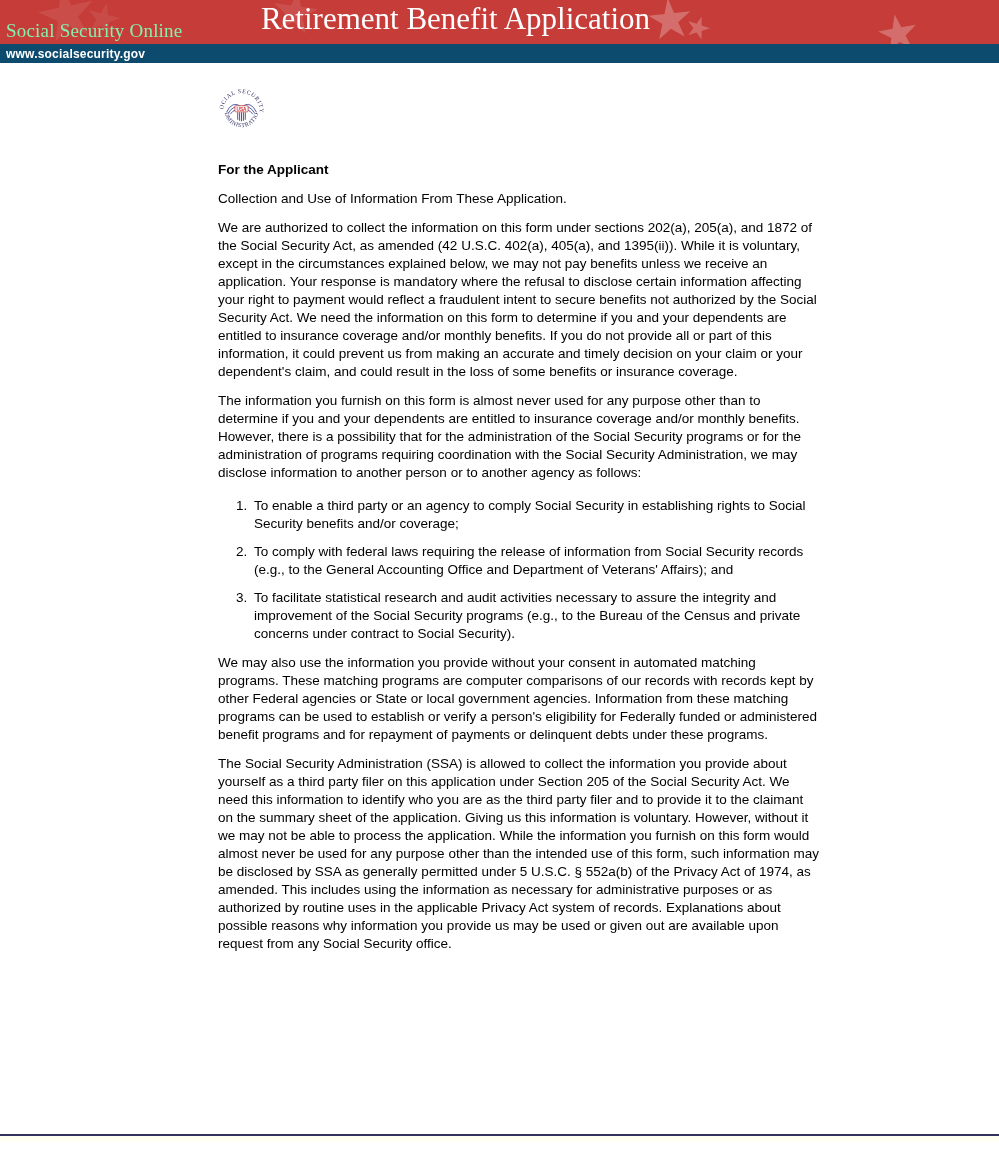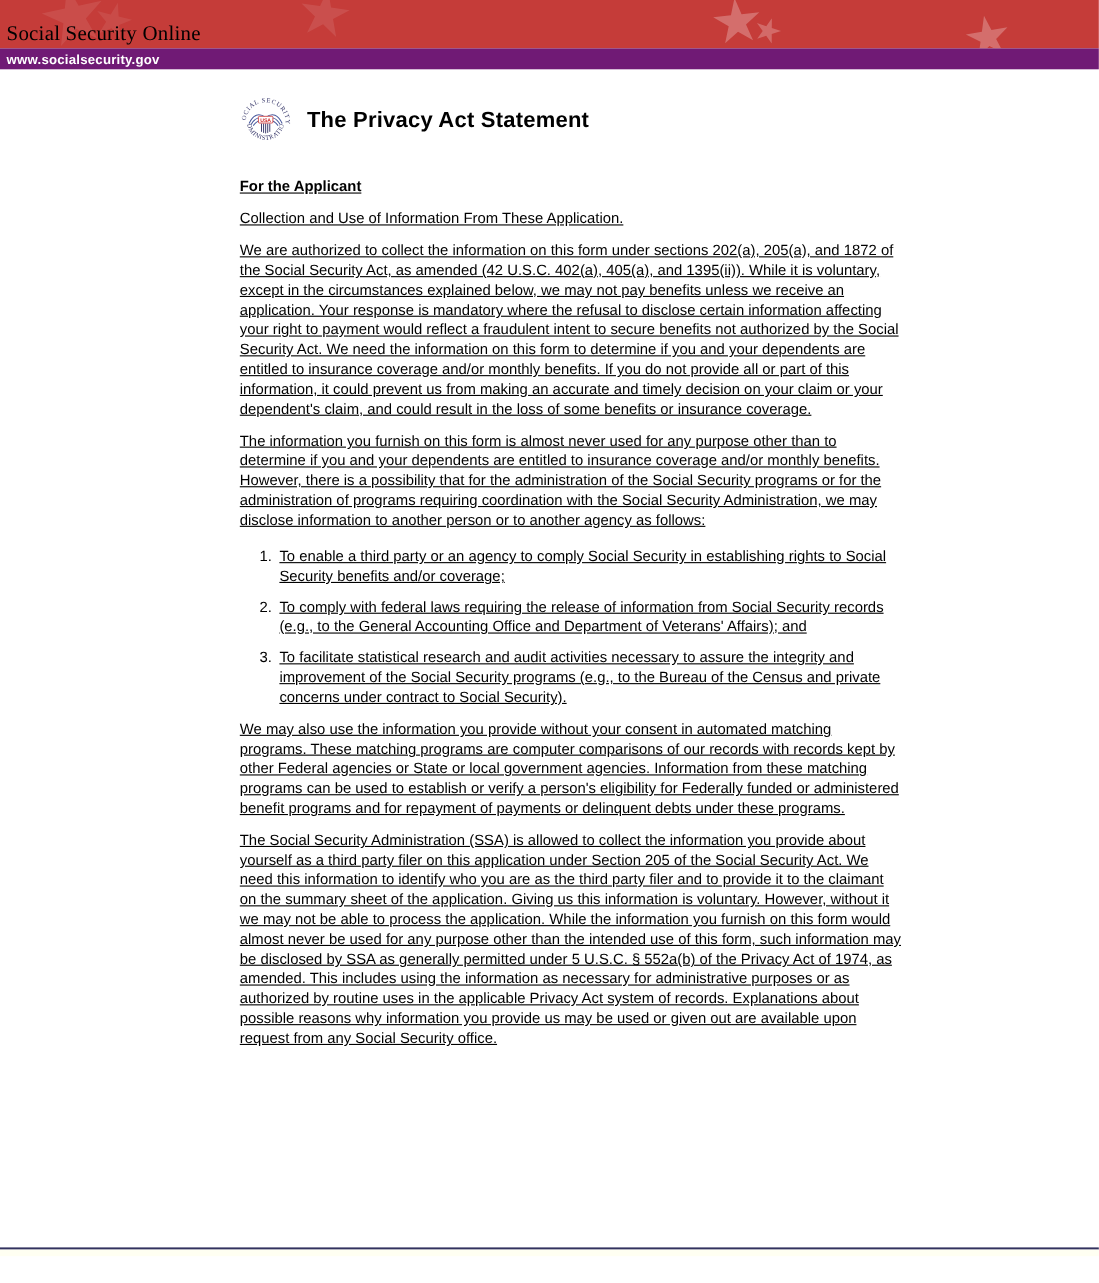--- a/index.html
+++ b/index.html
@@ -26,41 +26,41 @@
   }
   .star-a { left: 38px;  top: -14px; width: 58px; height: 58px; opacity: .09; transform: rotate(-12deg); }
   .star-b { left: 86px;  top: 2px;   width: 34px; height: 34px; opacity: .08; transform: rotate(14deg); }
   .star-c { left: 272px; top: -10px; width: 46px; height: 46px; opacity: .10; transform: rotate(8deg); }
   .star-d { left: 648px; top: -2px;  width: 44px; height: 44px; opacity: .26; transform: rotate(-6deg); }
   .star-e { left: 686px; top: 16px;  width: 24px; height: 24px; opacity: .24; transform: rotate(18deg); }
   .star-f { left: 878px; top: 14px;  width: 40px; height: 40px; opacity: .26; transform: rotate(-10deg); }
 
   .site-name {
     position: absolute; left: 6px; bottom: 2px;
-    color: #000000;
+    color: #86efac;
     font-family: "Liberation Serif", serif;
     font-size: 19px;
     letter-spacing: .2px;
     z-index: 2;
   }
   .app-title {
     position: absolute; left: 0; right: 0; top: 1px;
     text-align: center;
     padding-right: 88px;
     color: #fff;
     font-family: "Liberation Serif", serif;
     font-size: 31px;
     font-weight: normal;
     z-index: 2;
     margin: 0;
   }
 
   .band-navy {
     height: 19px;
-    background: #701a75;
+    background: #0c4a6e;
     position: relative;
     color: #fff;
     font-size: 12px;
     font-weight: bold;
   }
   .url   { position: absolute; left: 6px;  top: 3px; letter-spacing: .2px; color:#fff; text-decoration: none; }
   .phone { position: absolute; left: 248px; top: 3px; letter-spacing: .2px; }
 
   
   .content {
@@ -75,21 +75,21 @@
     margin-bottom: 28px;
   }
   .seal { width: 47px; height: 47px; flex: 0 0 auto; }
   .page-title {
     font-size: 20px;
     font-weight: bold;
     margin: 0;
     letter-spacing: .2px;
   }
 
-  .doc { font-size: 13.5px; line-height: 18px; text-decoration: underline; }
+  .doc { font-size: 13.5px; line-height: 18px; }
   .doc h2 {
     font-size: 13.5px;
     line-height: 18px;
     margin: 16px 0 11px 0;
   }
   .doc h2:first-child { margin-top: 0; }
   .doc p { margin: 0 0 11px 0; }
   .doc ol {
     margin: 15px 0 11px 0;
     padding-left: 33px;
@@ -109,20 +109,21 @@
 </head>
 <body>
 
 <div class="band-red">
   <span class="star star-a"></span>
   <span class="star star-b"></span>
   <span class="star star-c"></span>
   <span class="star star-d"></span>
   <span class="star star-e"></span>
   <span class="star star-f"></span>
+  <h1 class="app-title">Retirement Benefit Application</h1>
   <span class="site-name">Social Security Online</span>
 </div>
 <div class="band-navy">
   <a class="url" href="#">www.socialsecurity.gov</a>
 </div>
 
 <div class="content">
 
   <div class="title-row">
     <svg class="seal" viewBox="0 0 100 100" aria-hidden="true">
@@ -150,21 +151,20 @@
         <line x1="42" y1="56" x2="42" y2="72"></line>
         <line x1="46" y1="56" x2="46" y2="74"></line>
         <line x1="50" y1="56" x2="50" y2="75"></line>
         <line x1="54" y1="56" x2="54" y2="74"></line>
         <line x1="58" y1="56" x2="58" y2="72"></line>
       </g>
 
       <rect x="36" y="42" width="28" height="13" rx="2" fill="#ffffff" stroke="#cc2a2a" stroke-width="1.5"></rect>
       <text x="50" y="52.5" text-anchor="middle" font-family="Liberation Sans, sans-serif" font-weight="bold" font-size="10" fill="#cc2a2a">USA</text>
     </svg>
-    <h1 class="page-title">The Privacy Act Statement</h1>
   </div>
 
   <div class="doc">
     <h2>For the Applicant</h2>
 
     <p>Collection and Use of Information From These Application.</p>
     <p>We are authorized to collect the information on this form under sections 202(a), 205(a), and 1872 of the Social Security Act, as amended (42 U.S.C. 402(a), 405(a), and 1395(ii)). While it is voluntary, except in the circumstances explained below, we may not pay benefits unless we receive an application. Your response is mandatory where the refusal to disclose certain information affecting your right to payment would reflect a fraudulent intent to secure benefits not authorized by the Social Security Act. We need the information on this form to determine if you and your dependents are entitled to insurance coverage and/or monthly benefits. If you do not provide all or part of this information, it could prevent us from making an accurate and timely decision on your claim or your dependent's claim, and could result in the loss of some benefits or insurance coverage.</p>
     <p>The information you furnish on this form is almost never used for any purpose other than to determine if you and your dependents are entitled to insurance coverage and/or monthly benefits. However, there is a possibility that for the administration of the Social Security programs or for the administration of programs requiring coordination with the Social Security Administration, we may disclose information to another person or to another agency as follows:</p>
 
     <ol>

